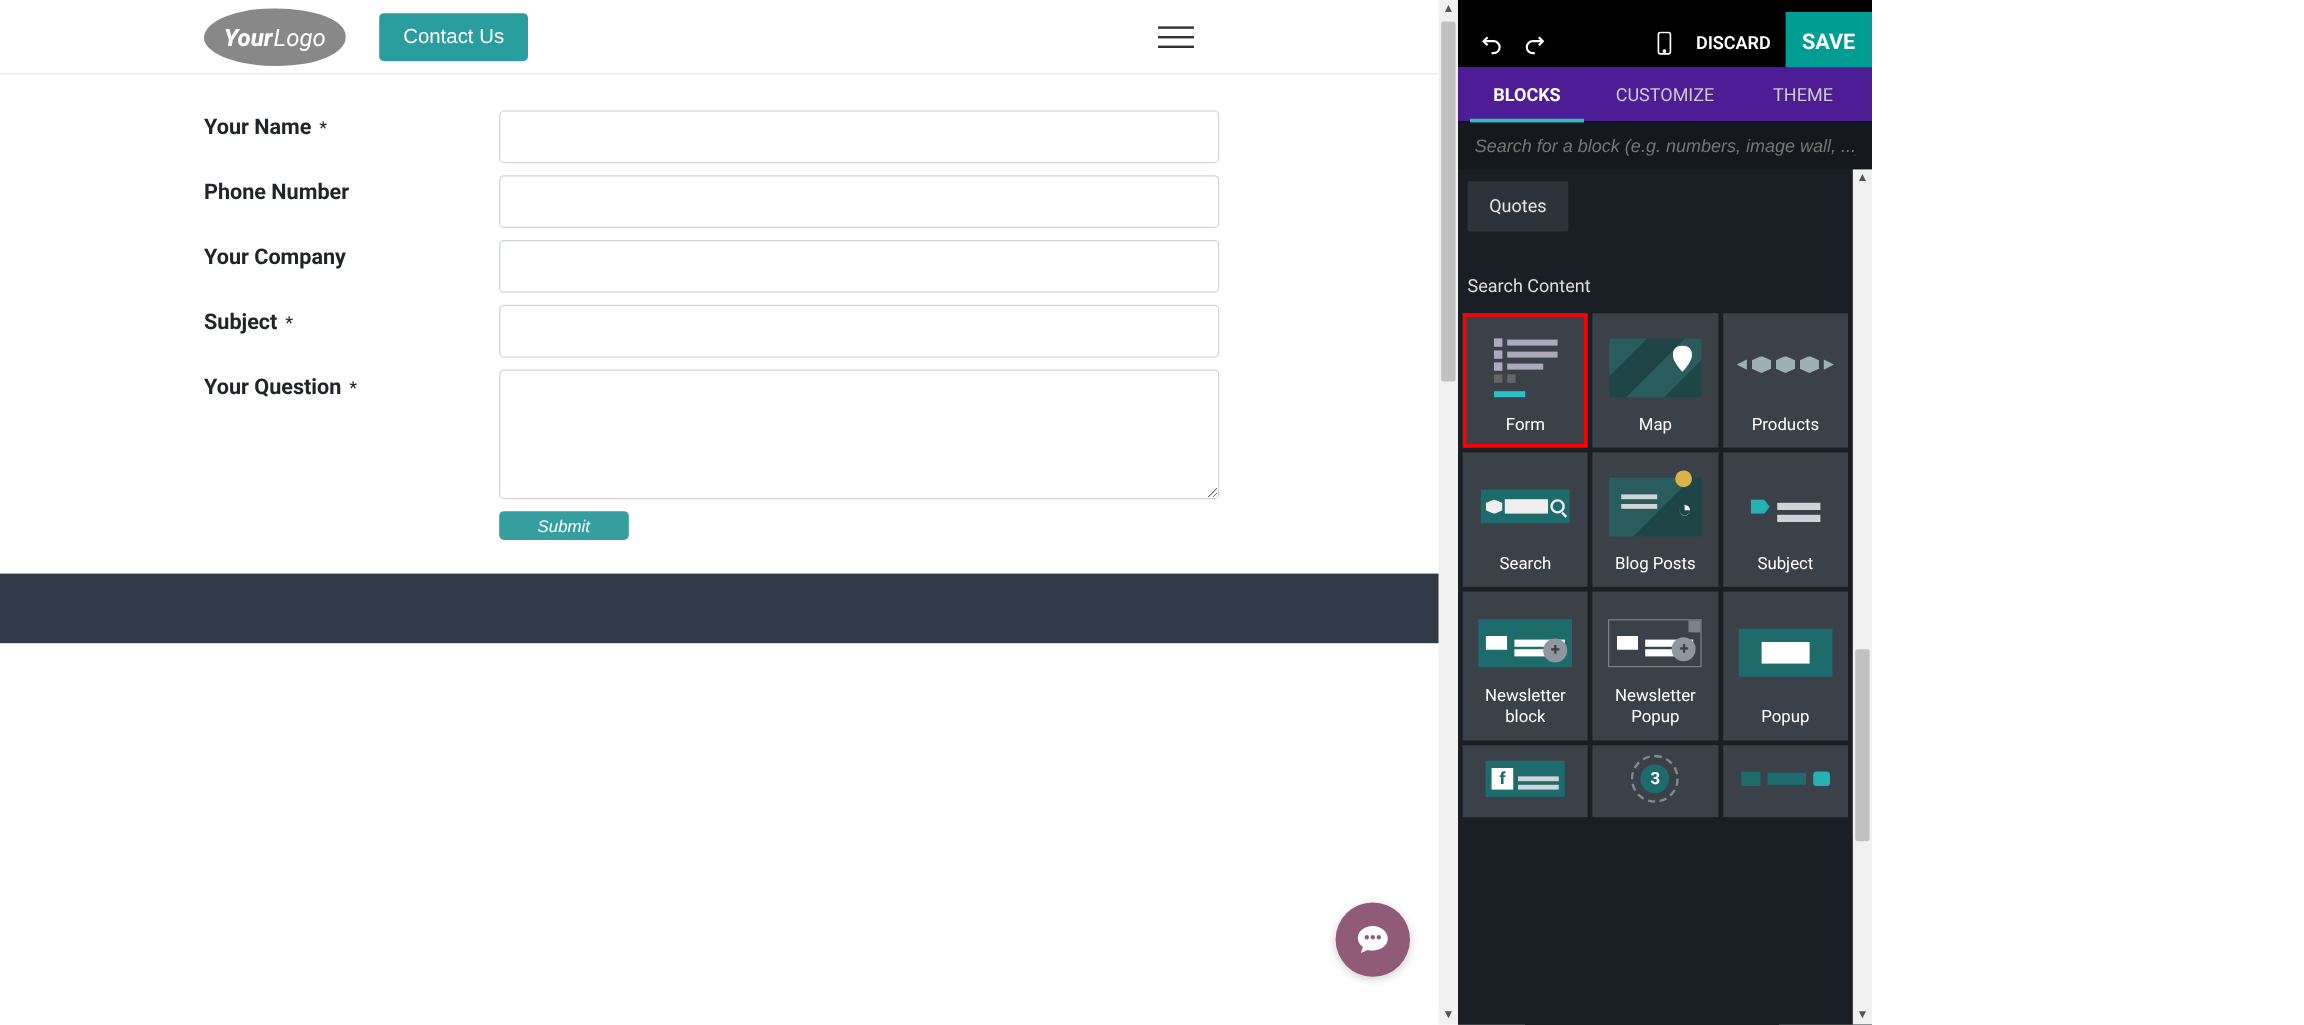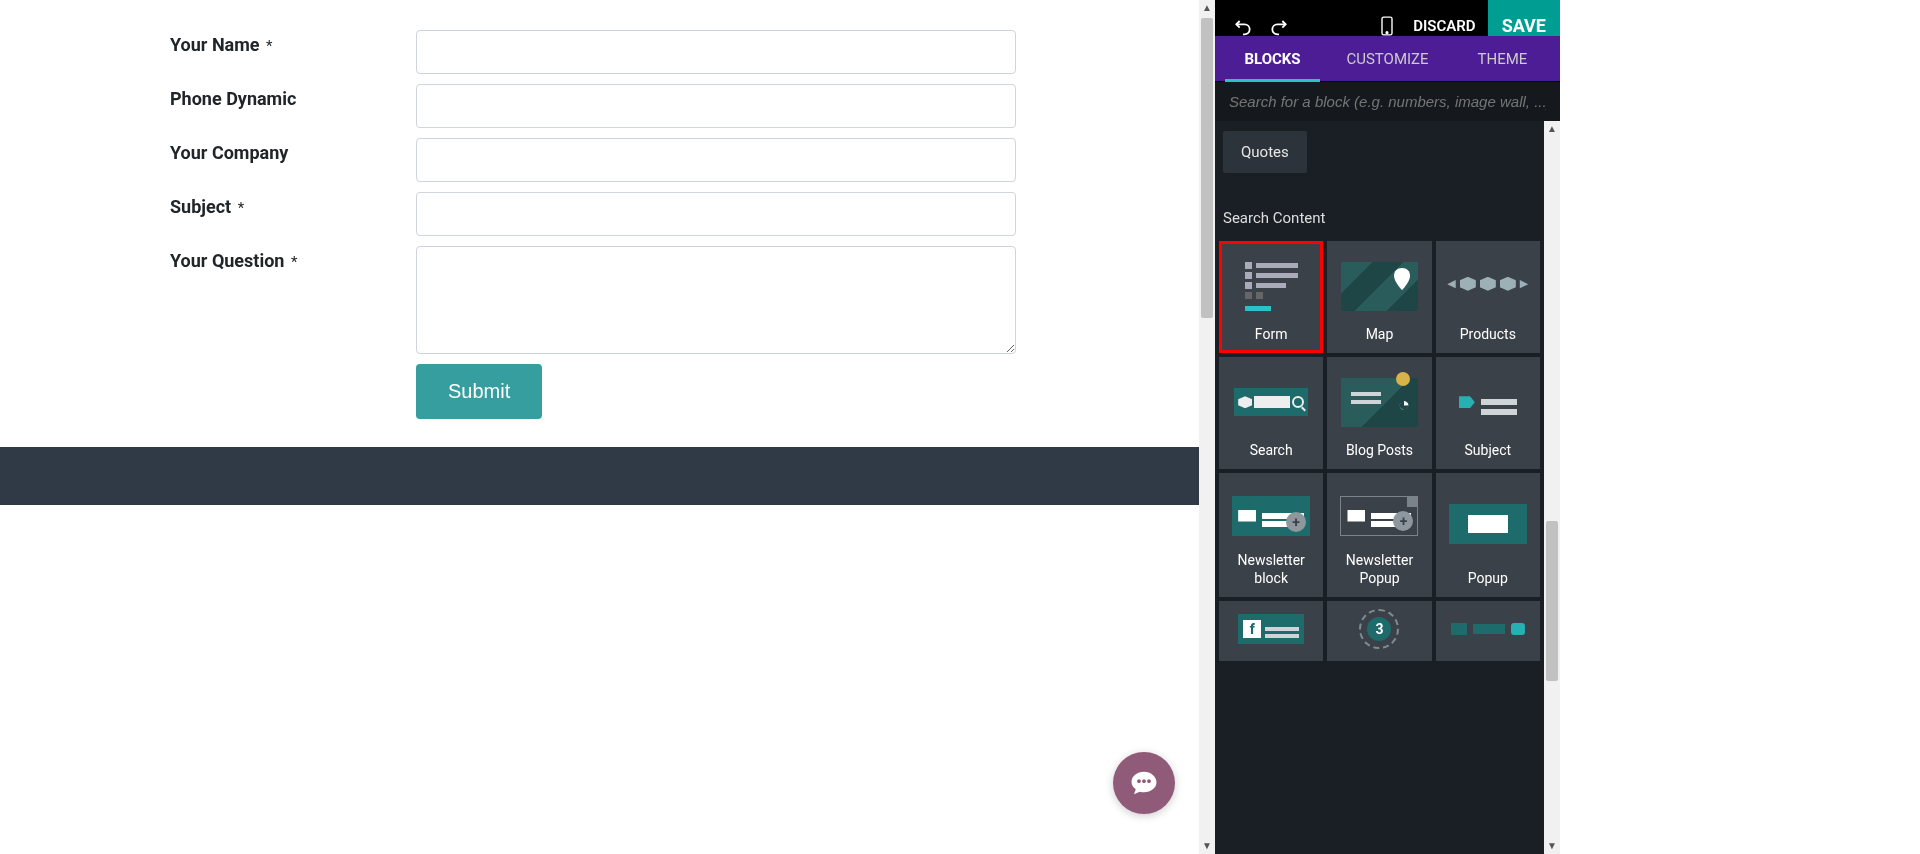--- a/index.html
+++ b/index.html
@@ -24,30 +24,30 @@
 .hamburger { margin-left: auto; margin-right: 180px; display: flex; flex-direction: column; gap: 6px; cursor: pointer; }
 .hamburger span { width: 30px; height: 2px; background: #333; display: block; }
 
 .form-area { padding: 30px 170px 0 170px; width: calc(100% - 16px); }
 .form-row { display: flex; align-items: flex-start; margin-bottom: 10px; }
 .form-label { width: 246px; font-weight: 700; font-size: 18px; color: #212529; padding-top: 4px; }
 .form-label .req { font-weight: 400; font-size: 15px; margin-left: 2px; }
 .form-input { width: 600px; height: 44px; border: 1px solid #ced4da; border-radius: 4px; padding: 8px 12px; font-size: 15px; }
 .form-textarea { width: 600px; height: 108px; border: 1px solid #ced4da; border-radius: 4px; padding: 8px 12px; font-size: 15px; resize: both; }
 .submit-row { margin-left: 246px; }
-.submit-btn { background: #369e9e; color: #fff; border: none; padding: 16px 32px; border-radius: 4px; font-size: 20px; cursor: pointer; }
+.submit-btn { background: #369e9e; color: #fff; border: none; padding: 4px 32px; border-radius: 4px; font-size: 14px; cursor: pointer; font-style: italic; }
 
 .site-footer { margin-top: 28px; height: 58px; background: #2f3a46; width: calc(100% - 16px); }
 
 .chat-fab { position: absolute; right: 40px; bottom: 40px; width: 62px; height: 62px; border-radius: 50%; background: #905a79; display: flex; align-items: center; justify-content: center; box-shadow: 0 2px 8px rgba(0,0,0,.2); cursor: pointer; }
 .chat-fab svg { width: 30px; height: 30px; fill: #fff; }
 
 
 .editor { width: 345px; height: 854px; background: #1a1f26; color: #e6e6e6; display: flex; flex-direction: column; position: relative; }
-.ed-toolbar { height: 36px; background: #000; display: flex; align-items: center; padding: 15px 0 0 14px; }
+.ed-toolbar { height: 56px; background: #000; display: flex; align-items: center; padding: 15px 0 0 14px; }
 .ed-toolbar .icn { width: 28px; height: 28px; display: flex; align-items: center; justify-content: center; cursor: pointer; color: #fff; }
 .ed-toolbar .gap { flex: 1; }
 .ed-toolbar .discard { color: #fff; font-weight: 600; font-size: 15px; padding: 0 12px; cursor: pointer; }
 .ed-toolbar .save { background: #009e92; height: 52px; display: flex; align-items: center; padding: 0 14px; color: #fff; font-weight: 700; font-size: 18px; cursor: pointer; }
 
 .ed-tabs { height: 46px; background: #4c1d95; display: flex; border-bottom: 1px solid #000; }
 .ed-tab { flex: 1; display: flex; align-items: center; justify-content: center; font-size: 15px; color: #ccc; cursor: pointer; position: relative; }
 .ed-tab.active { color: #fff; font-weight: 700; }
 .ed-tab.active::after { content: ""; position: absolute; bottom: -1px; left: 10px; right: 10px; height: 3px; background: #2bc1c9; }
 
@@ -123,30 +123,41 @@
 .th-donate .env{width:16px;height:12px;background:#1e6b6b;}
 .th-donate .bar{width:32px;height:10px;background:#1e6b6b;}
 .th-donate .bubble{width:14px;height:12px;background:#25b1b1;border-radius:3px;position:relative;}
 .th-donate .bubble::after{content:"";position:absolute;bottom:-3px;left:3px;border:3px solid transparent;border-top-color:#25b1b1;}
 </style>
 </head>
 <body>
 
 <div class="canvas-wrap">
 
+  <header class="site-header">
+    <div class="logo">
+      <span><span class="your">Your</span><span class="logotxt">Logo</span></span>
+    </div>
+    <button class="contact-btn">Contact Us</button>
+    <div class="hamburger">
+      <span></span>
+        <span></span>
+        <span></span>
+    </div>
+  </header>
 
   <div class="form-area">
 
     <div class="form-row">
       <div class="form-label"><span>Your Name</span> <span class="req">*</span></div>
       <input class="form-input" type="text" style="">
     </div>
 
     <div class="form-row">
-      <div class="form-label">Phone Dynamic</div>
+      <div class="form-label">Phone Number</div>
       <input class="form-input" type="text" style="">
     </div>
 
 
     <div class="form-row">
       <div class="form-label">Your Company</div>
       <input class="form-input" type="text" style="">
     </div>
 
     <div class="form-row">

